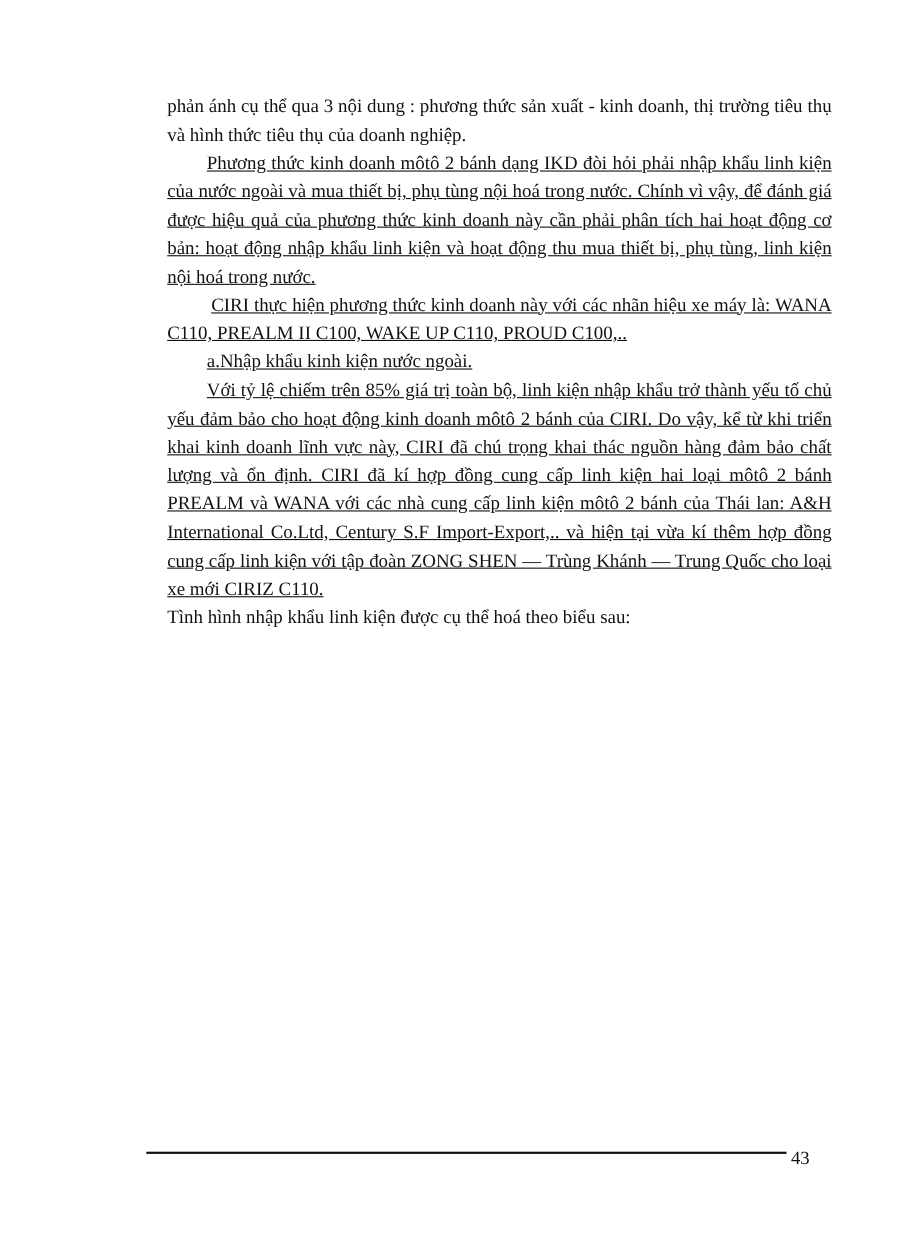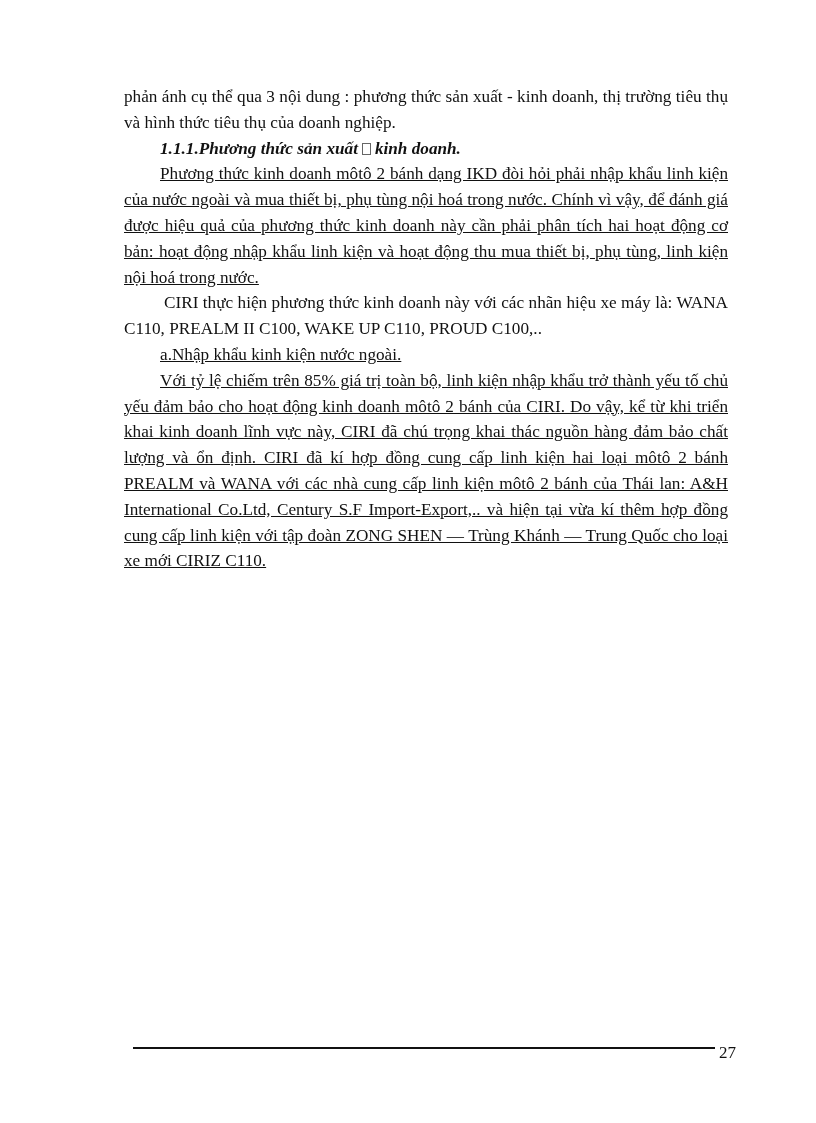--- a/index.html
+++ b/index.html
@@ -10,37 +10,38 @@
     body {
       width: 816px;
       height: 1123px;
       position: relative;
       overflow: hidden;
       font-family: "Liberation Serif", "DejaVu Serif", serif;
       color: #111111;
     }
     .page {
       position: absolute;
-      left: 124px;
+      left: 152px;
       top: 84px;
       width: 604px;
       font-size: 17.2px;
       line-height: 25.8px;
     }
     .p {
       margin: 0;
       text-align: justify;
       text-align-last: left;
     }
     .indent {
       text-indent: 36px;
       text-decoration: underline;
     }
     .indent-sm {
       text-indent: 40px;
+      text-decoration: underline;
     }
     .heading {
       font-weight: bold;
       font-style: italic;
       text-indent: 36px;
       margin: 0;
     }
     .box-glyph {
       display: inline-block;
       width: 9px;
@@ -66,26 +67,26 @@
       font-size: 17px;
       line-height: 20px;
     }
   </style>
 </head>
 <body>
 
 <div class="page">
   <p class="p">phản ánh cụ thể qua 3 nội dung : phương thức sản xuất - kinh doanh, thị trường tiêu thụ và hình thức tiêu thụ của doanh nghiệp.</p>
 
-  <p class="heading"><span>1.1.1.</span><span>Phương thức sản xuất</span><span class="box-glyph"></span><span>kinh doanh.</span></p>
 
   <p class="p indent">Phương thức kinh doanh môtô 2 bánh dạng IKD đòi hỏi phải nhập khẩu linh kiện của nước ngoài và mua thiết bị, phụ tùng nội hoá trong nước. Chính vì vậy, để đánh giá được hiệu quả của phương thức kinh doanh này cần phải phân tích hai hoạt động cơ bản: hoạt động nhập khẩu linh kiện và hoạt động thu mua thiết bị, phụ tùng, linh kiện nội hoá trong nước.</p>
 
   <p class="p indent-sm">CIRI thực hiện phương thức kinh doanh này với các nhãn hiệu xe máy là: WANA C110, PREALM II C100, WAKE UP C110, PROUD C100,..</p>
 
   <p class="p indent">a.Nhập khẩu kinh kiện nước ngoài.</p>
 
   <p class="p indent">Với  tỷ lệ chiếm trên 85% giá trị toàn bộ, linh kiện nhập khẩu trở thành yếu tố chủ yếu đảm bảo cho hoạt động kinh doanh môtô 2 bánh của CIRI. Do vậy, kể từ khi triển khai kinh doanh lĩnh vực này, CIRI đã chú trọng khai thác nguồn hàng đảm bảo chất lượng và ổn định. CIRI đã kí hợp đồng cung cấp linh kiện hai loại môtô 2 bánh PREALM và WANA với các nhà cung cấp linh kiện môtô 2 bánh của Thái lan: A&amp;H International Co.Ltd, Century S.F Import-Export,.. và hiện tại vừa kí thêm hợp đồng cung cấp linh kiện với tập đoàn ZONG SHEN — Trùng Khánh — Trung Quốc cho loại xe mới CIRIZ C110.</p>
 
+  <p class="p">Tình hình nhập khẩu linh kiện được cụ thể hoá theo biểu sau:</p>
 </div>
 
 <div class="footer-rule"></div>
-<div class="page-number">27</div>
+<div class="page-number">43</div>
 
 </body></html>

